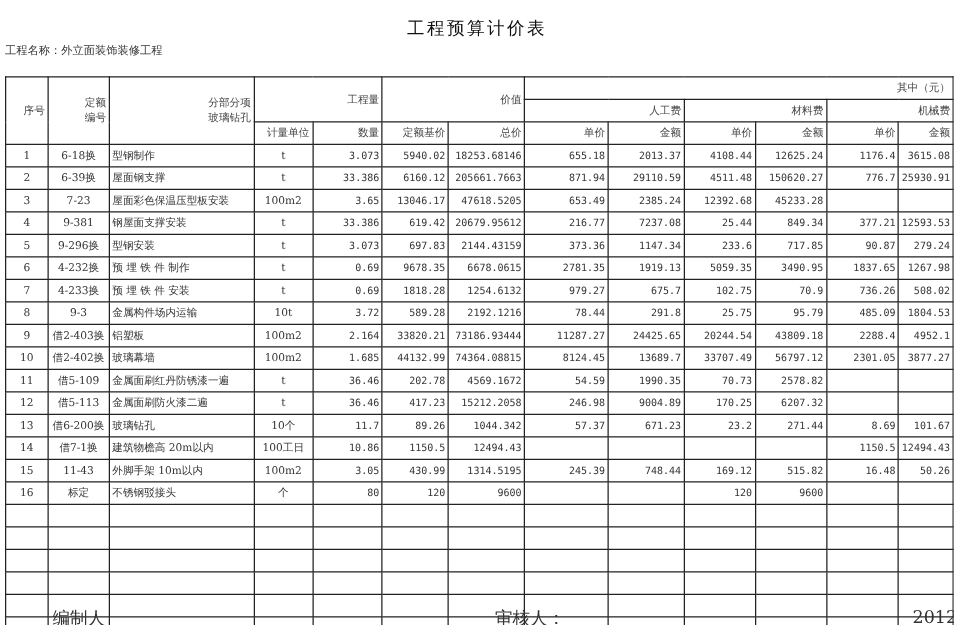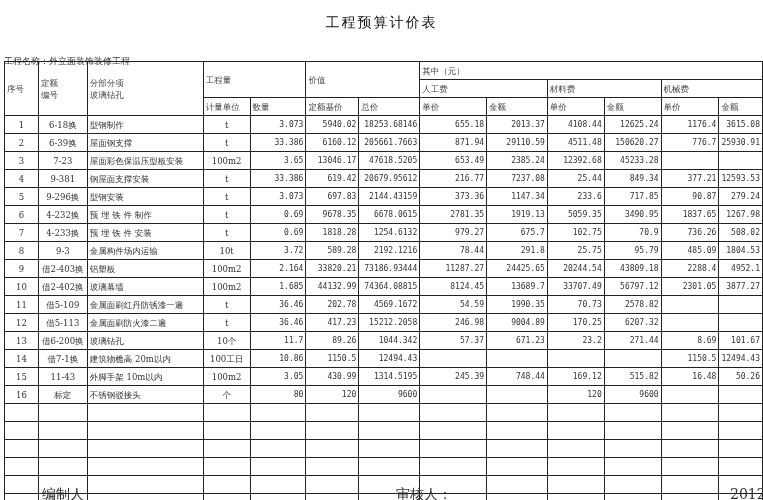--- a/index.html
+++ b/index.html
@@ -1,21 +1,21 @@
 <!DOCTYPE html>
 <html><head>
 <meta charset="utf-8">
 <style>
   html, body { margin:0; padding:0; background:#ffffff; }
   body { width:763px; height:500px; position:relative; overflow:hidden; font-family:"DejaVu Serif", serif; color:#222; }
   .title { position:absolute; left:0; width:763px; top:14px; text-align:center; font-size:14px; letter-spacing:2px; color:#111; font-family:"DejaVu Sans", sans-serif; }
-  .project { position:absolute; left:4px; top:55px; font-size:9px; color:#333; }
+  .project { position:absolute; left:4px; top:34px; font-size:9px; color:#333; }
   table.grid { position:absolute; left:4px; top:61px; border-collapse:collapse; table-layout:fixed; font-size:8.5px; }
   table.grid td, table.grid th { border:1px solid #222; padding:0 2px; height:17px; line-height:12px; white-space:nowrap; overflow:hidden; font-weight:normal; color:#333; }
-  table.grid th { text-align:left; color:#444; }
+  table.grid th { text-align:right; color:#444; }
   .c { text-align:center; }
   .r { text-align:right; }
   .l { text-align:left; }
   .head-row1 th { height:14px; }
   .head-row2 th { height:14px; }
   .head-row3 th { height:14px; }
   .footer { position:absolute; top:486px; font-size:14px; color:#333;margin-left:38px; }
   .num { font-family:"DejaVu Sans Mono", monospace; font-size:8px; }
 </style>
 </head>

